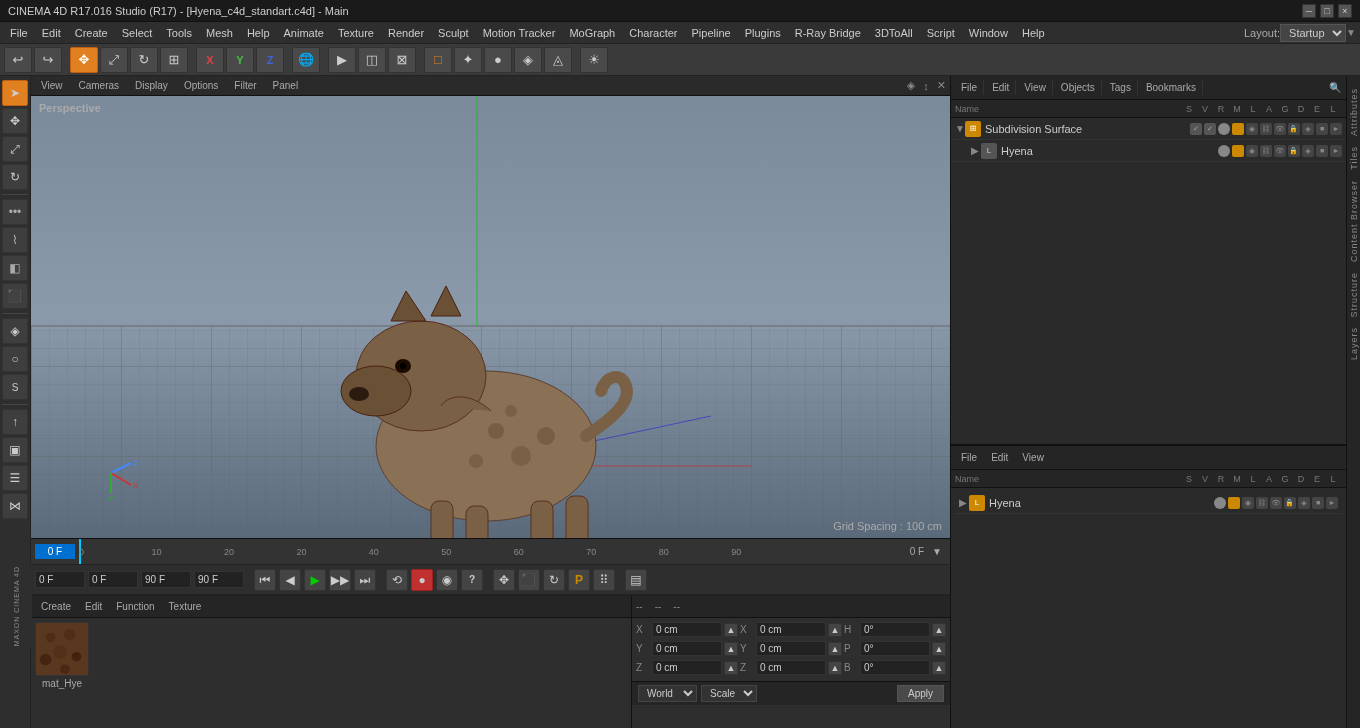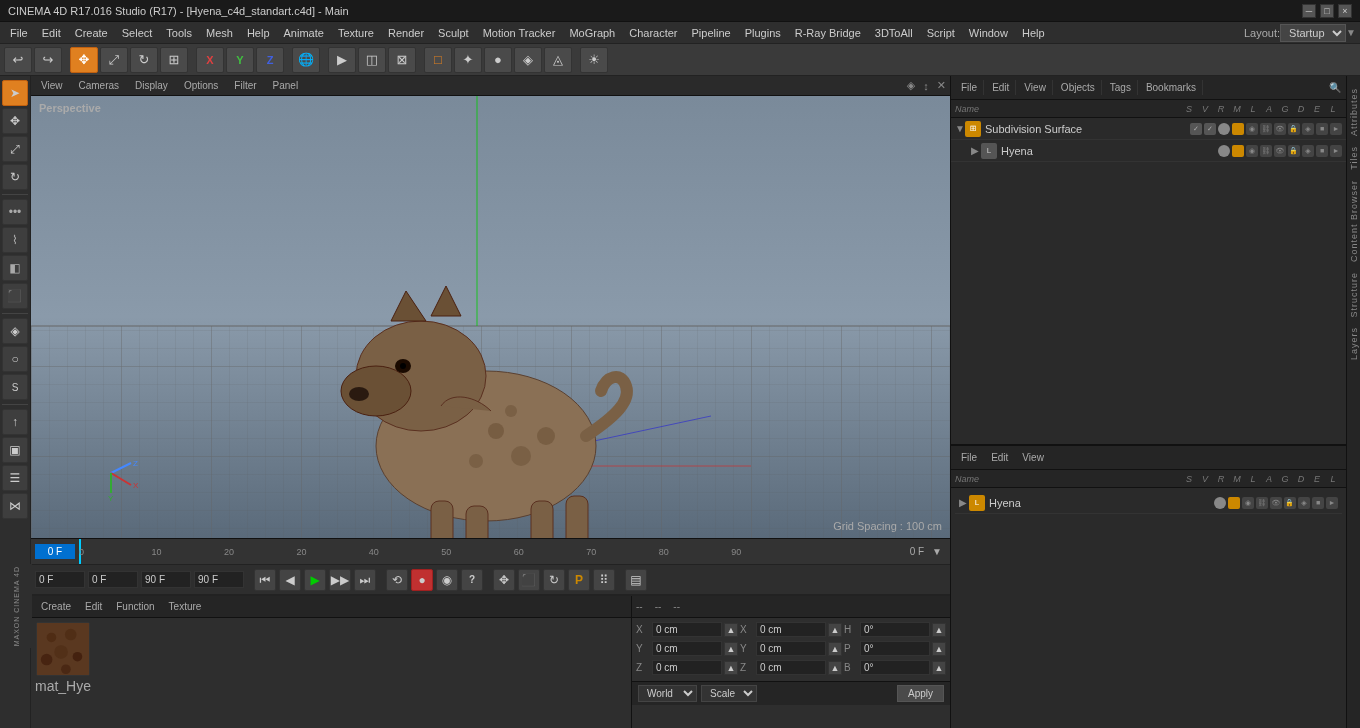--- a/index.html
+++ b/index.html
@@ -279,21 +279,21 @@
       width: 54px; height: 54px;
       background: #5a4030;
       border: 1px solid #333;
       border-radius: 2px;
       display: flex; align-items: center; justify-content: center;
       font-size: 9px; color: #888;
       position: relative;
       overflow: hidden;
     }
     #mat-thumb-label {
-      font-size: 14px; color: #aaa; margin-top: 2px; text-align: center;
+      font-size: 10px; color: #aaa; margin-top: 2px; text-align: center;
     }
 
     
     #right-panel {
       flex: 1;
       background: #2e2e2e;
       display: flex;
       flex-direction: column;
       border-left: 1px solid #111;
     }
@@ -397,21 +397,20 @@
     
     #obj-col-headers {
       height: 18px;
       background: #252525;
       display: flex;
       align-items: center;
       padding: 0 4px;
       border-bottom: 1px solid #111;
       font-size: 9px;
       color: #777;
-      font-style: italic;
     }
     .col-name { flex: 1; }
     .col-header { width: 14px; text-align: center; margin-right: 2px; }
 
     
     #lower-right {
       flex: 1;
       display: flex;
       flex-direction: column;
     }

